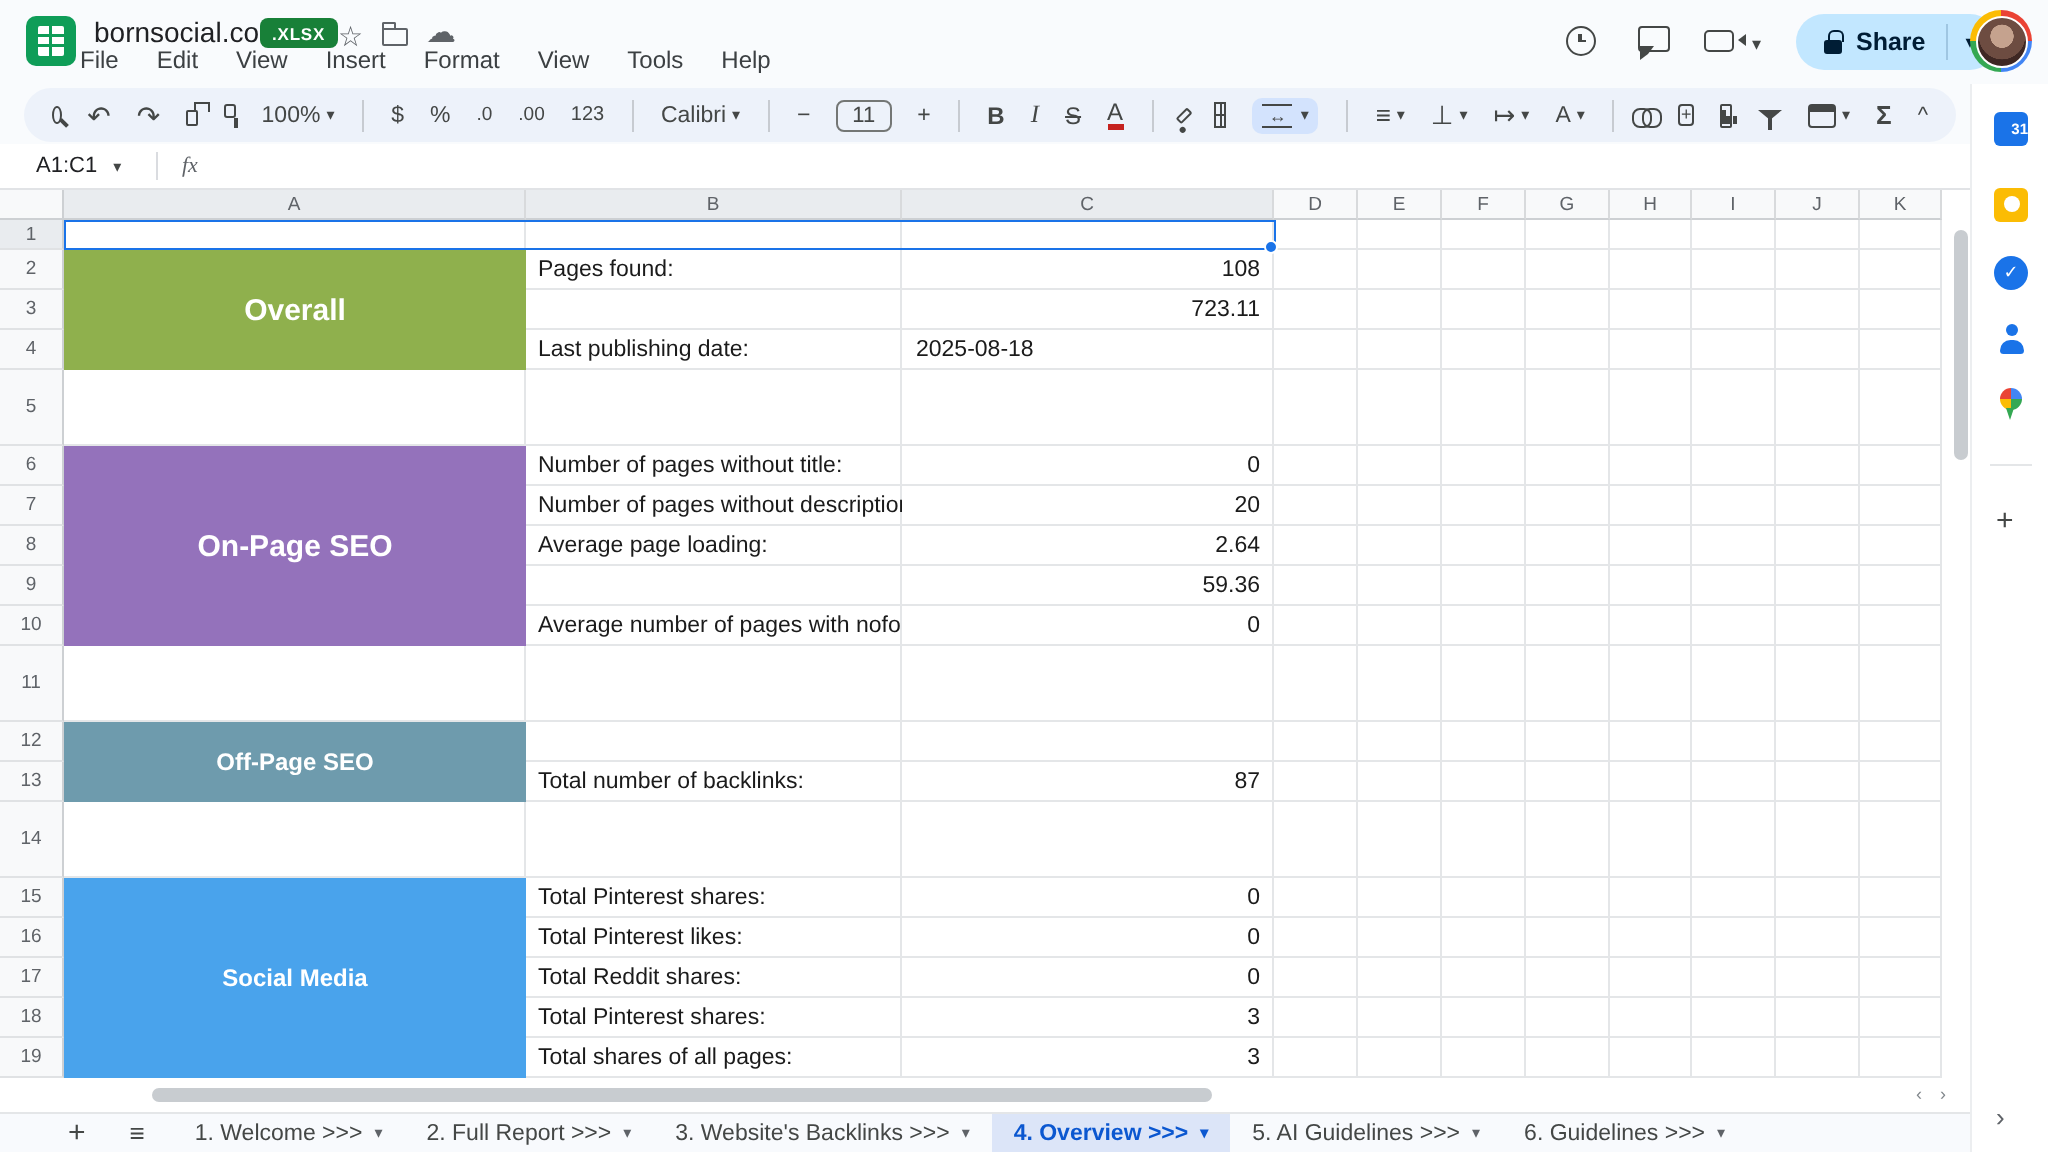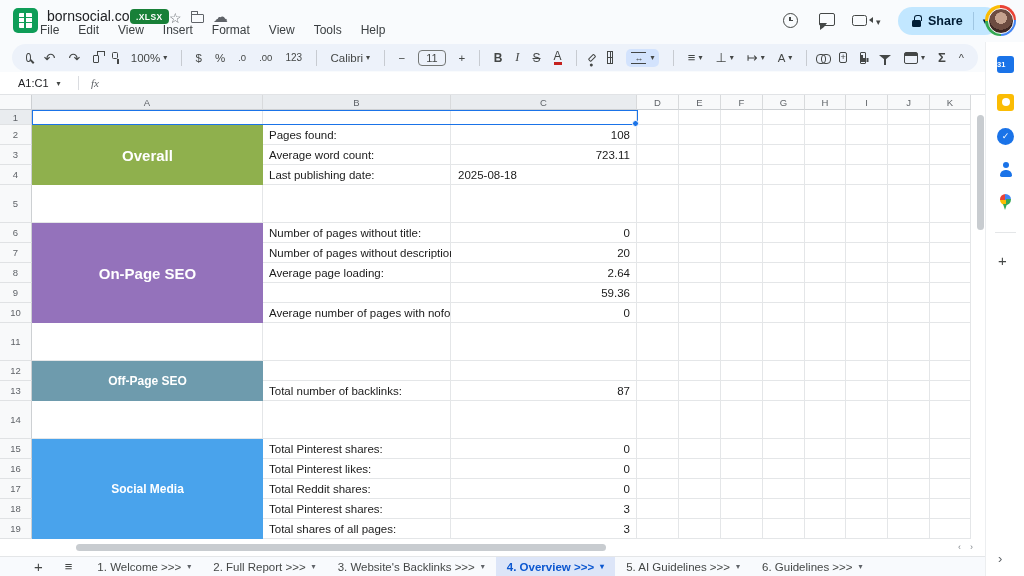--- a/index.html
+++ b/index.html
@@ -120,21 +120,21 @@
   .tb-all { margin-left:22px; font-size:13px; color:#444746; }
   .stab { display:flex; align-items:center; gap:6px; padding:0 11px; height:20px; font-size:11.5px; color:#444746; }
   .stab:first-of-type { margin-left:14px; }
   .stab .scaret { font-size:8px; color:#5f6368; }
   .stab.active { background:#dce5f8; color:#0b57d0; font-weight:bold; }
   .stab.active .scaret { color:#0b57d0; }
 
   
   .sidepanel { left:985px; top:42px; width:39px; height:534px; background:#fff; border-left:1px solid #eceef0; }
   .sp-ic { position:absolute; left:11px; width:17px; height:17px; }
-  .cal-ic { background:#1a73e8; border-radius:3px; color:#fff; font-size:7.5px; font-weight:bold; text-align:left; line-height:17px; }
+  .cal-ic { background:#1a73e8; border-radius:3px; color:#fff; font-size:7.5px; font-weight:bold; text-align:right; line-height:17px; }
   .keep-ic { background:#fbbc04; border-radius:3px; }
   .keep-ic::after { content:''; position:absolute; left:4.5px; top:3.5px; width:8px; height:8px; background:#fff; border-radius:50%; }
   .tasks-ic { background:#1a73e8; border-radius:50%; color:#fff; font-size:9px; text-align:center; line-height:17px; }
   .contacts-ic { }
   .contacts-ic::before { content:''; position:absolute; left:5.5px; top:1px; width:6px; height:6px; background:#1a73e8; border-radius:50%; }
   .contacts-ic::after { content:''; position:absolute; left:2.5px; top:8.5px; width:12px; height:7px; background:#1a73e8; border-radius:6px 6px 2px 2px; }
   .maps-ic::before { content:''; position:absolute; left:3px; top:0; width:11px; height:11px; border-radius:50%; background:conic-gradient(#4285f4 0 25%, #34a853 25% 50%, #fbbc04 50% 75%, #ea4335 75%); }
   .maps-ic::after { content:''; position:absolute; left:6px; top:10px; border-left:2.5px solid transparent; border-right:2.5px solid transparent; border-top:6px solid #34a853; }
   .sp-div { position:absolute; left:9px; width:21px; height:1px; background:#e4e6e8; }
   .sp-plus { position:absolute; left:12px; font-size:15px; color:#444746; }
@@ -339,21 +339,20 @@
       </div>
     <div class="blk blk-social">
         <span>Social Media</span>
       </div>
 
     <div class="crow" style="top:15px">
       <span class="clabel">Pages found:</span>
       <span class="cval">108</span>
     </div>
     <div class="crow" style="top:35px">
-      <span class="clabel">Average word count:</span>
       <span class="cval">723.11</span>
     </div>
     <div class="crow" style="top:55px">
       <span class="clabel">Last publishing date:</span>
       <span class="cval val-left">2025-08-18</span>
     </div>
 
     <div class="crow" style="top:113px">
       <span class="clabel">Number of pages without title:</span>
       <span class="cval">0</span>

